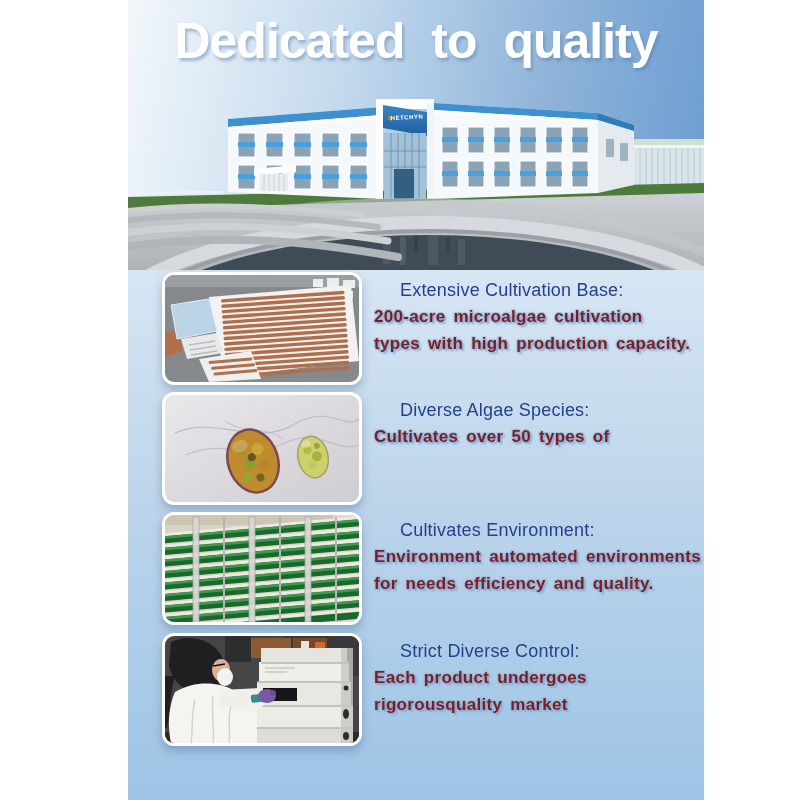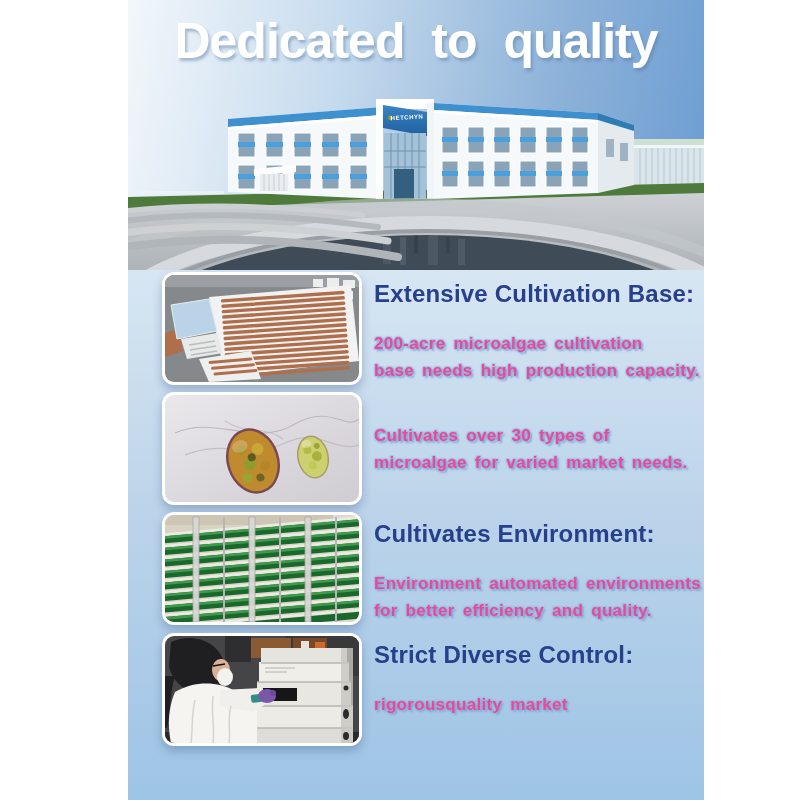--- a/index.html
+++ b/index.html
@@ -14,22 +14,22 @@
        font-size:50px;font-weight:bold;color:#ffffff;letter-spacing:-1px;word-spacing:14px;
        text-shadow:2px 3px 3px rgba(85,120,165,0.45);}
   .building-render{position:absolute;left:0;top:85px;width:576px;height:185px;}
   .feature-row{position:absolute;left:34px;width:542px;height:113px;}
   .r0{top:272px}.r1{top:392px}.r2{top:512px}.r3{top:633px}
   .thumb{position:absolute;left:0;top:0;width:194px;height:107px;border:3px solid #ffffff;
        border-radius:12px;overflow:hidden;background:#ffffff;
        box-shadow:0 5px 10px rgba(60,90,135,0.35);}
   .thumb svg{display:block;}
   .ftext{position:absolute;left:212px;top:8px;width:330px;}
-  .fhead{font-size:24px;font-weight:bold;color:#27408b;letter-spacing:0.2px;}
-  .fbody{margin-top:22px;font-size:17px;line-height:27px;font-weight:bold;color:#ec4899;
+  .fhead{font-size:18px;font-weight:normal;color:#27408b;letter-spacing:0.2px;margin-left:26px;}
+  .fbody{margin-top:2px;font-size:17px;line-height:27px;font-weight:bold;color:#7f1d1d;
        letter-spacing:0.3px;word-spacing:3px;
        text-shadow:2px 2px 2px rgba(125,165,215,0.95),-1px -1px 1px rgba(150,185,225,0.6),
                    1px -1px 1px rgba(140,180,220,0.55),-1px 1px 1px rgba(140,180,220,0.55);}
 </style>
 </head>
 <body>
 
 <div id="canvas">
   <div class="poster">
     <div class="sky"></div>
@@ -208,21 +208,21 @@
             <rect x="44" y="84" width="44" height="3" rx="1.5"></rect>
               <rect x="46" y="90" width="44" height="3" rx="1.5"></rect>
             <rect x="48" y="96" width="44" height="3" rx="1.5"></rect>
           </g>
         </svg>
       </div>
       <div class="ftext">
         <div class="fhead">Extensive Cultivation Base:</div>
         <div class="fbody">
           <div>200-acre microalgae cultivation</div>
-          <div>base needs high production capacity.</div>
+          <div>types with high production capacity.</div>
         </div>
       </div>
     </div>
 
     <div class="feature-row r1">
       <div class="thumb">
         <svg viewBox="0 0 194 107" width="194" height="107" xmlns="http://www.w3.org/2000/svg">
           <defs>
             <linearGradient id="mg" x1="0" y1="0" x2="1" y2="1">
               <stop offset="0" stop-color="#eae8eb"></stop>
@@ -250,23 +250,23 @@
             <ellipse cx="148" cy="62" rx="15" ry="21" fill="#ccd06e" stroke="#a79d68" stroke-width="1.5"></ellipse>
             <circle cx="144" cy="54" r="4" fill="#b3bb45"></circle>
               <circle cx="152" cy="62" r="5" fill="#aab23e"></circle>
             <circle cx="146" cy="70" r="4" fill="#c2c95c"></circle>
               <circle cx="154" cy="52" r="3" fill="#9ba636"></circle>
             <ellipse cx="144" cy="48" rx="5" ry="4" fill="#ffffff" opacity="0.3"></ellipse>
           </g>
         </svg>
       </div>
       <div class="ftext">
+        <div class="fhead">Diverse Algae Species:</div>
         <div class="fbody">
-          <div>Cultivates over 30 types of</div>
-          <div>microalgae for varied market needs.</div>
+          <div>Cultivates over 50 types of</div>
         </div>
       </div>
     </div>
 
     <div class="feature-row r2">
       <div class="thumb">
         <svg viewBox="0 0 194 107" width="194" height="107" xmlns="http://www.w3.org/2000/svg">
           <rect width="194" height="107" fill="#d9d3c4"></rect>
           <rect width="194" height="10" fill="#cdc6b4"></rect>
           <rect x="168" width="26" height="107" fill="#dfdacd"></rect>
@@ -309,21 +309,21 @@
             <rect x="58" y="2" width="2" height="105"></rect>
               <rect x="114" y="2" width="2" height="105"></rect>
             <rect x="170" y="2" width="2" height="105"></rect>
           </g>
         </svg>
       </div>
       <div class="ftext">
         <div class="fhead">Cultivates Environment:</div>
         <div class="fbody">
           <div>Environment automated environments</div>
-          <div>for better efficiency and quality.</div>
+          <div>for needs efficiency and quality.</div>
         </div>
       </div>
     </div>
 
     <div class="feature-row r3">
       <div class="thumb">
         <svg viewBox="0 0 194 107" width="194" height="107" xmlns="http://www.w3.org/2000/svg">
           <rect width="194" height="107" fill="#454547"></rect>
           <rect x="120" width="74" height="40" fill="#39393b"></rect>
           <rect x="60" width="26" height="26" fill="#2e2e30"></rect>
@@ -359,19 +359,20 @@
             <path d="M30,64 C26,80 28,94 26,107 M48,60 C46,78 50,92 48,107 M66,70 C62,84 66,96 64,107" stroke="#d5d3cf" stroke-width="1.5" fill="none"></path>
             <rect x="86" y="58" width="16" height="8" rx="2" fill="#2f8f86" transform="rotate(-8 94 62)"></rect>
             <ellipse cx="102" cy="60" rx="9" ry="7" fill="#7a58a8"></ellipse>
             <circle cx="108" cy="57" r="3" fill="#6c4c98"></circle>
           </g>
         </svg>
       </div>
       <div class="ftext">
         <div class="fhead">Strict Diverse Control:</div>
         <div class="fbody">
+          <div>Each product undergoes</div>
           <div>rigorousquality market</div>
         </div>
       </div>
     </div>
 
   </div>
 </div>
 
 </body></html>

